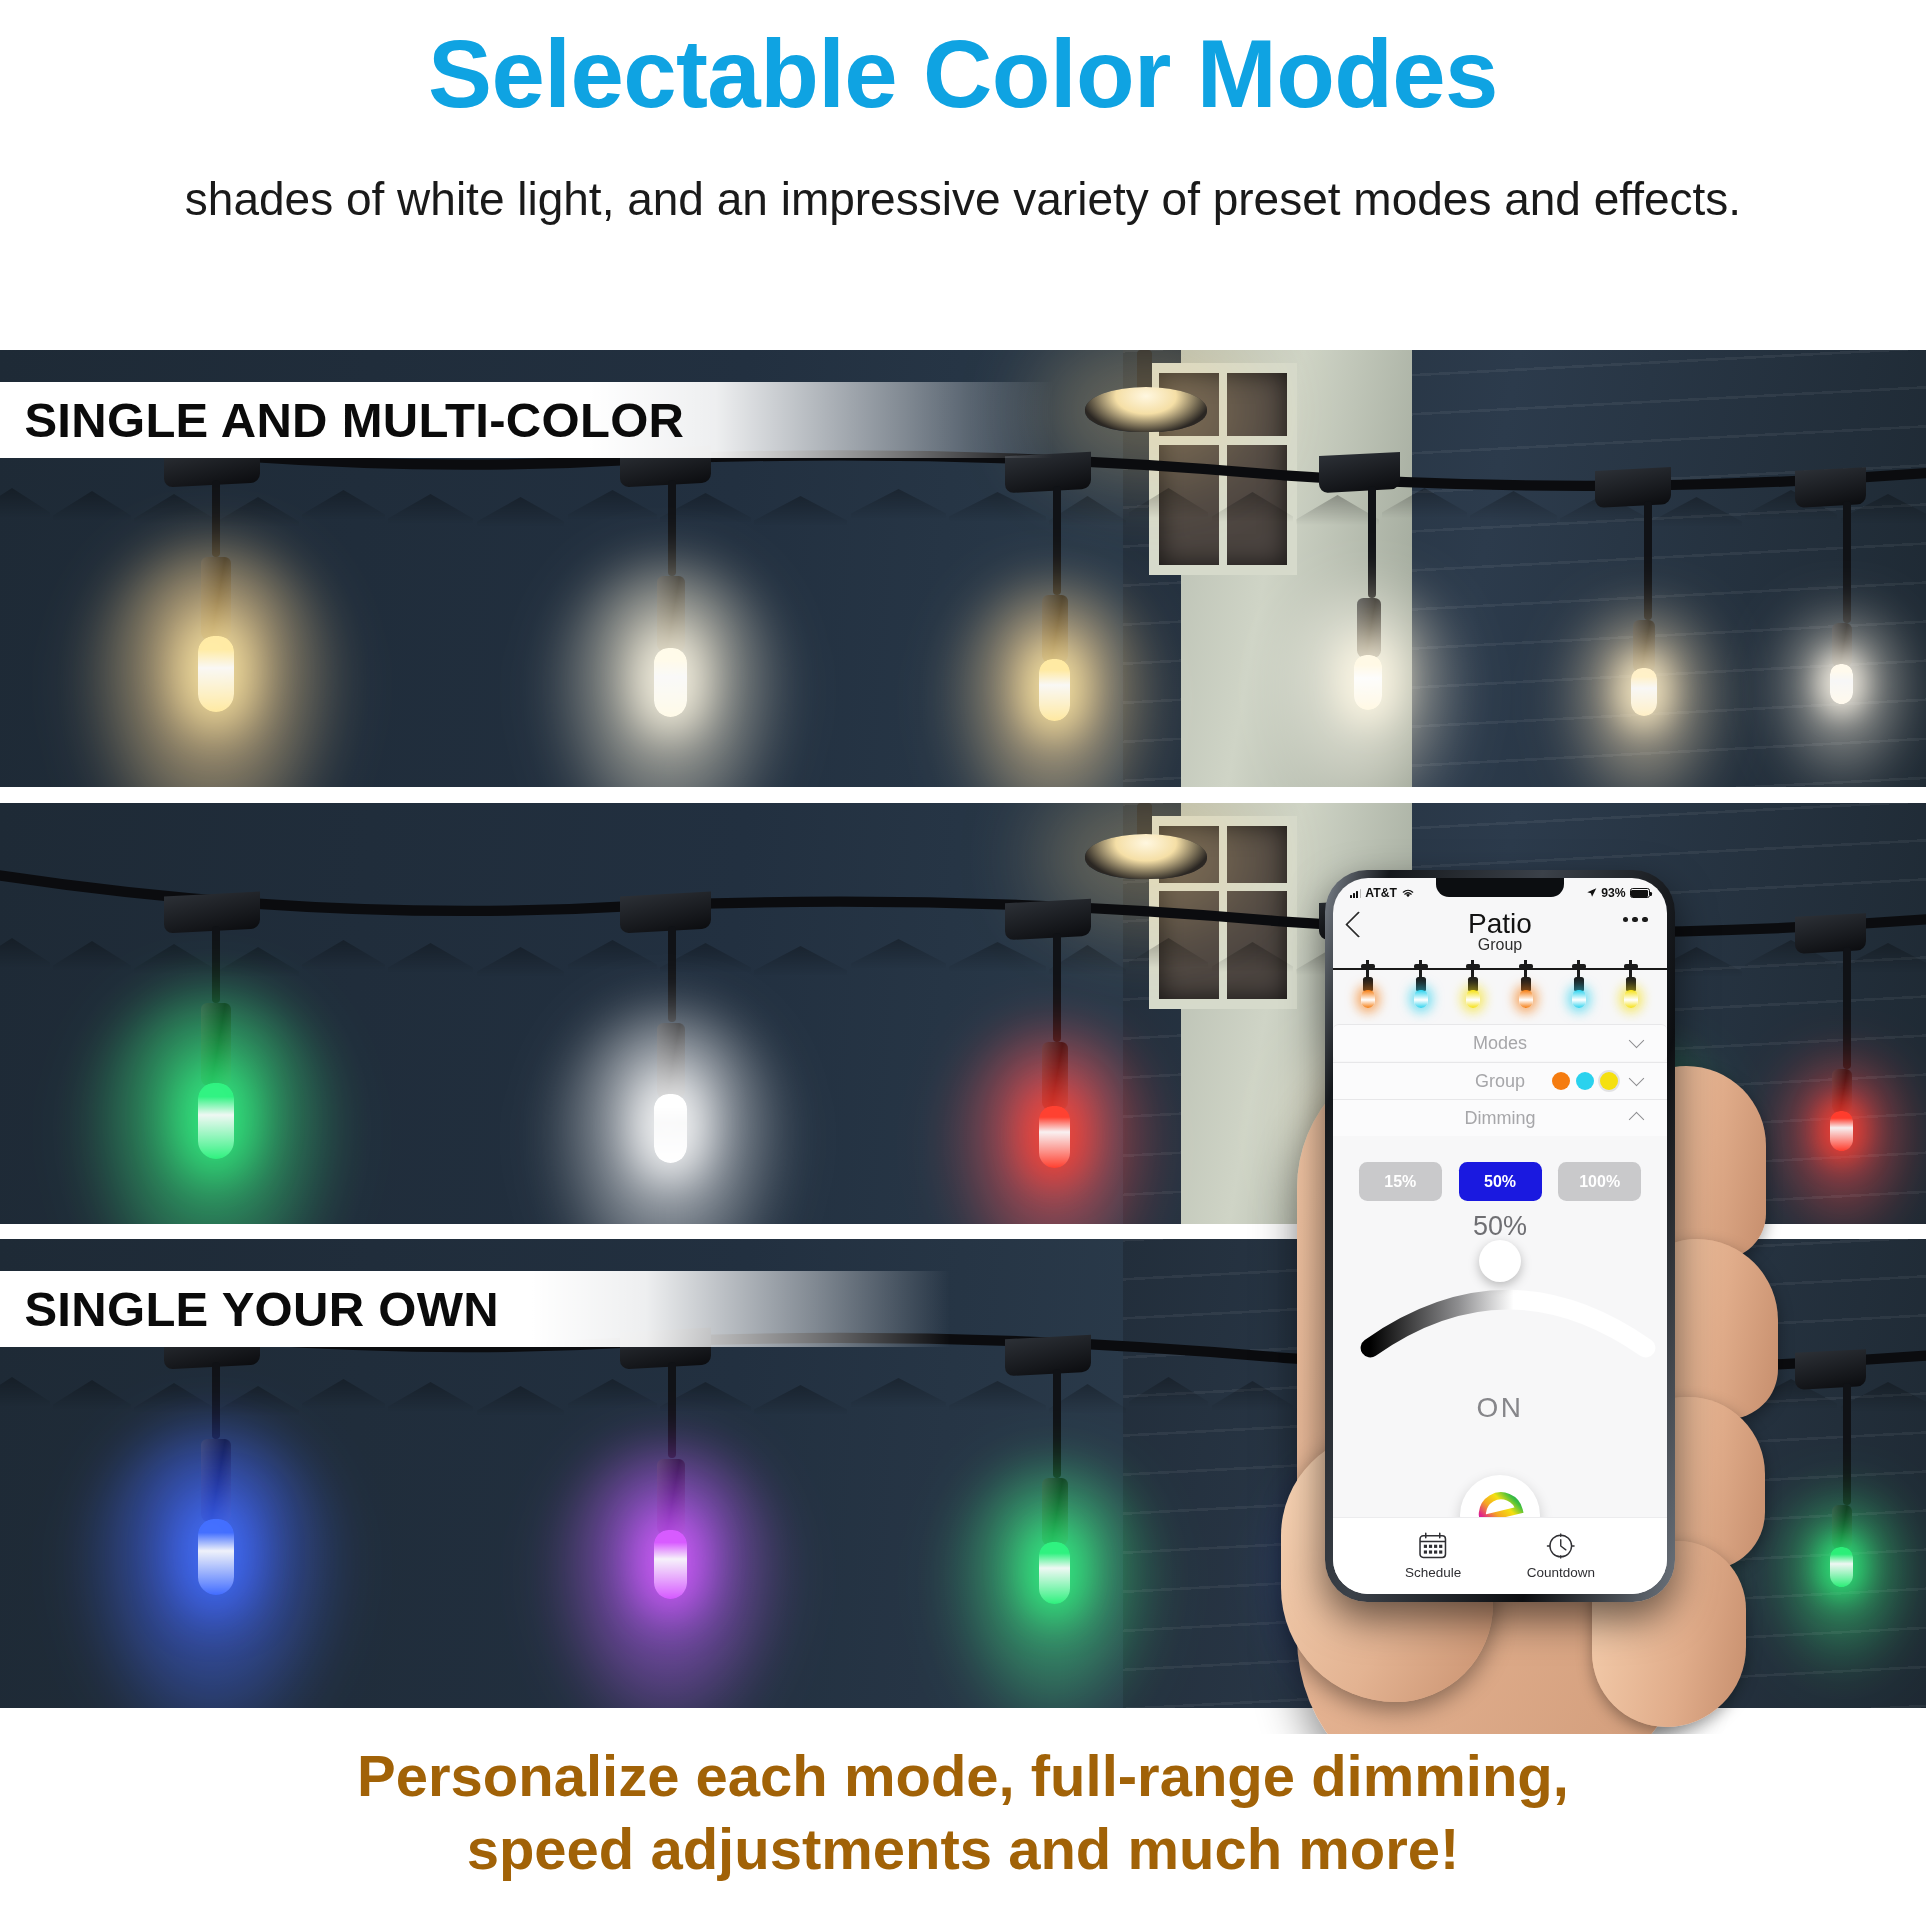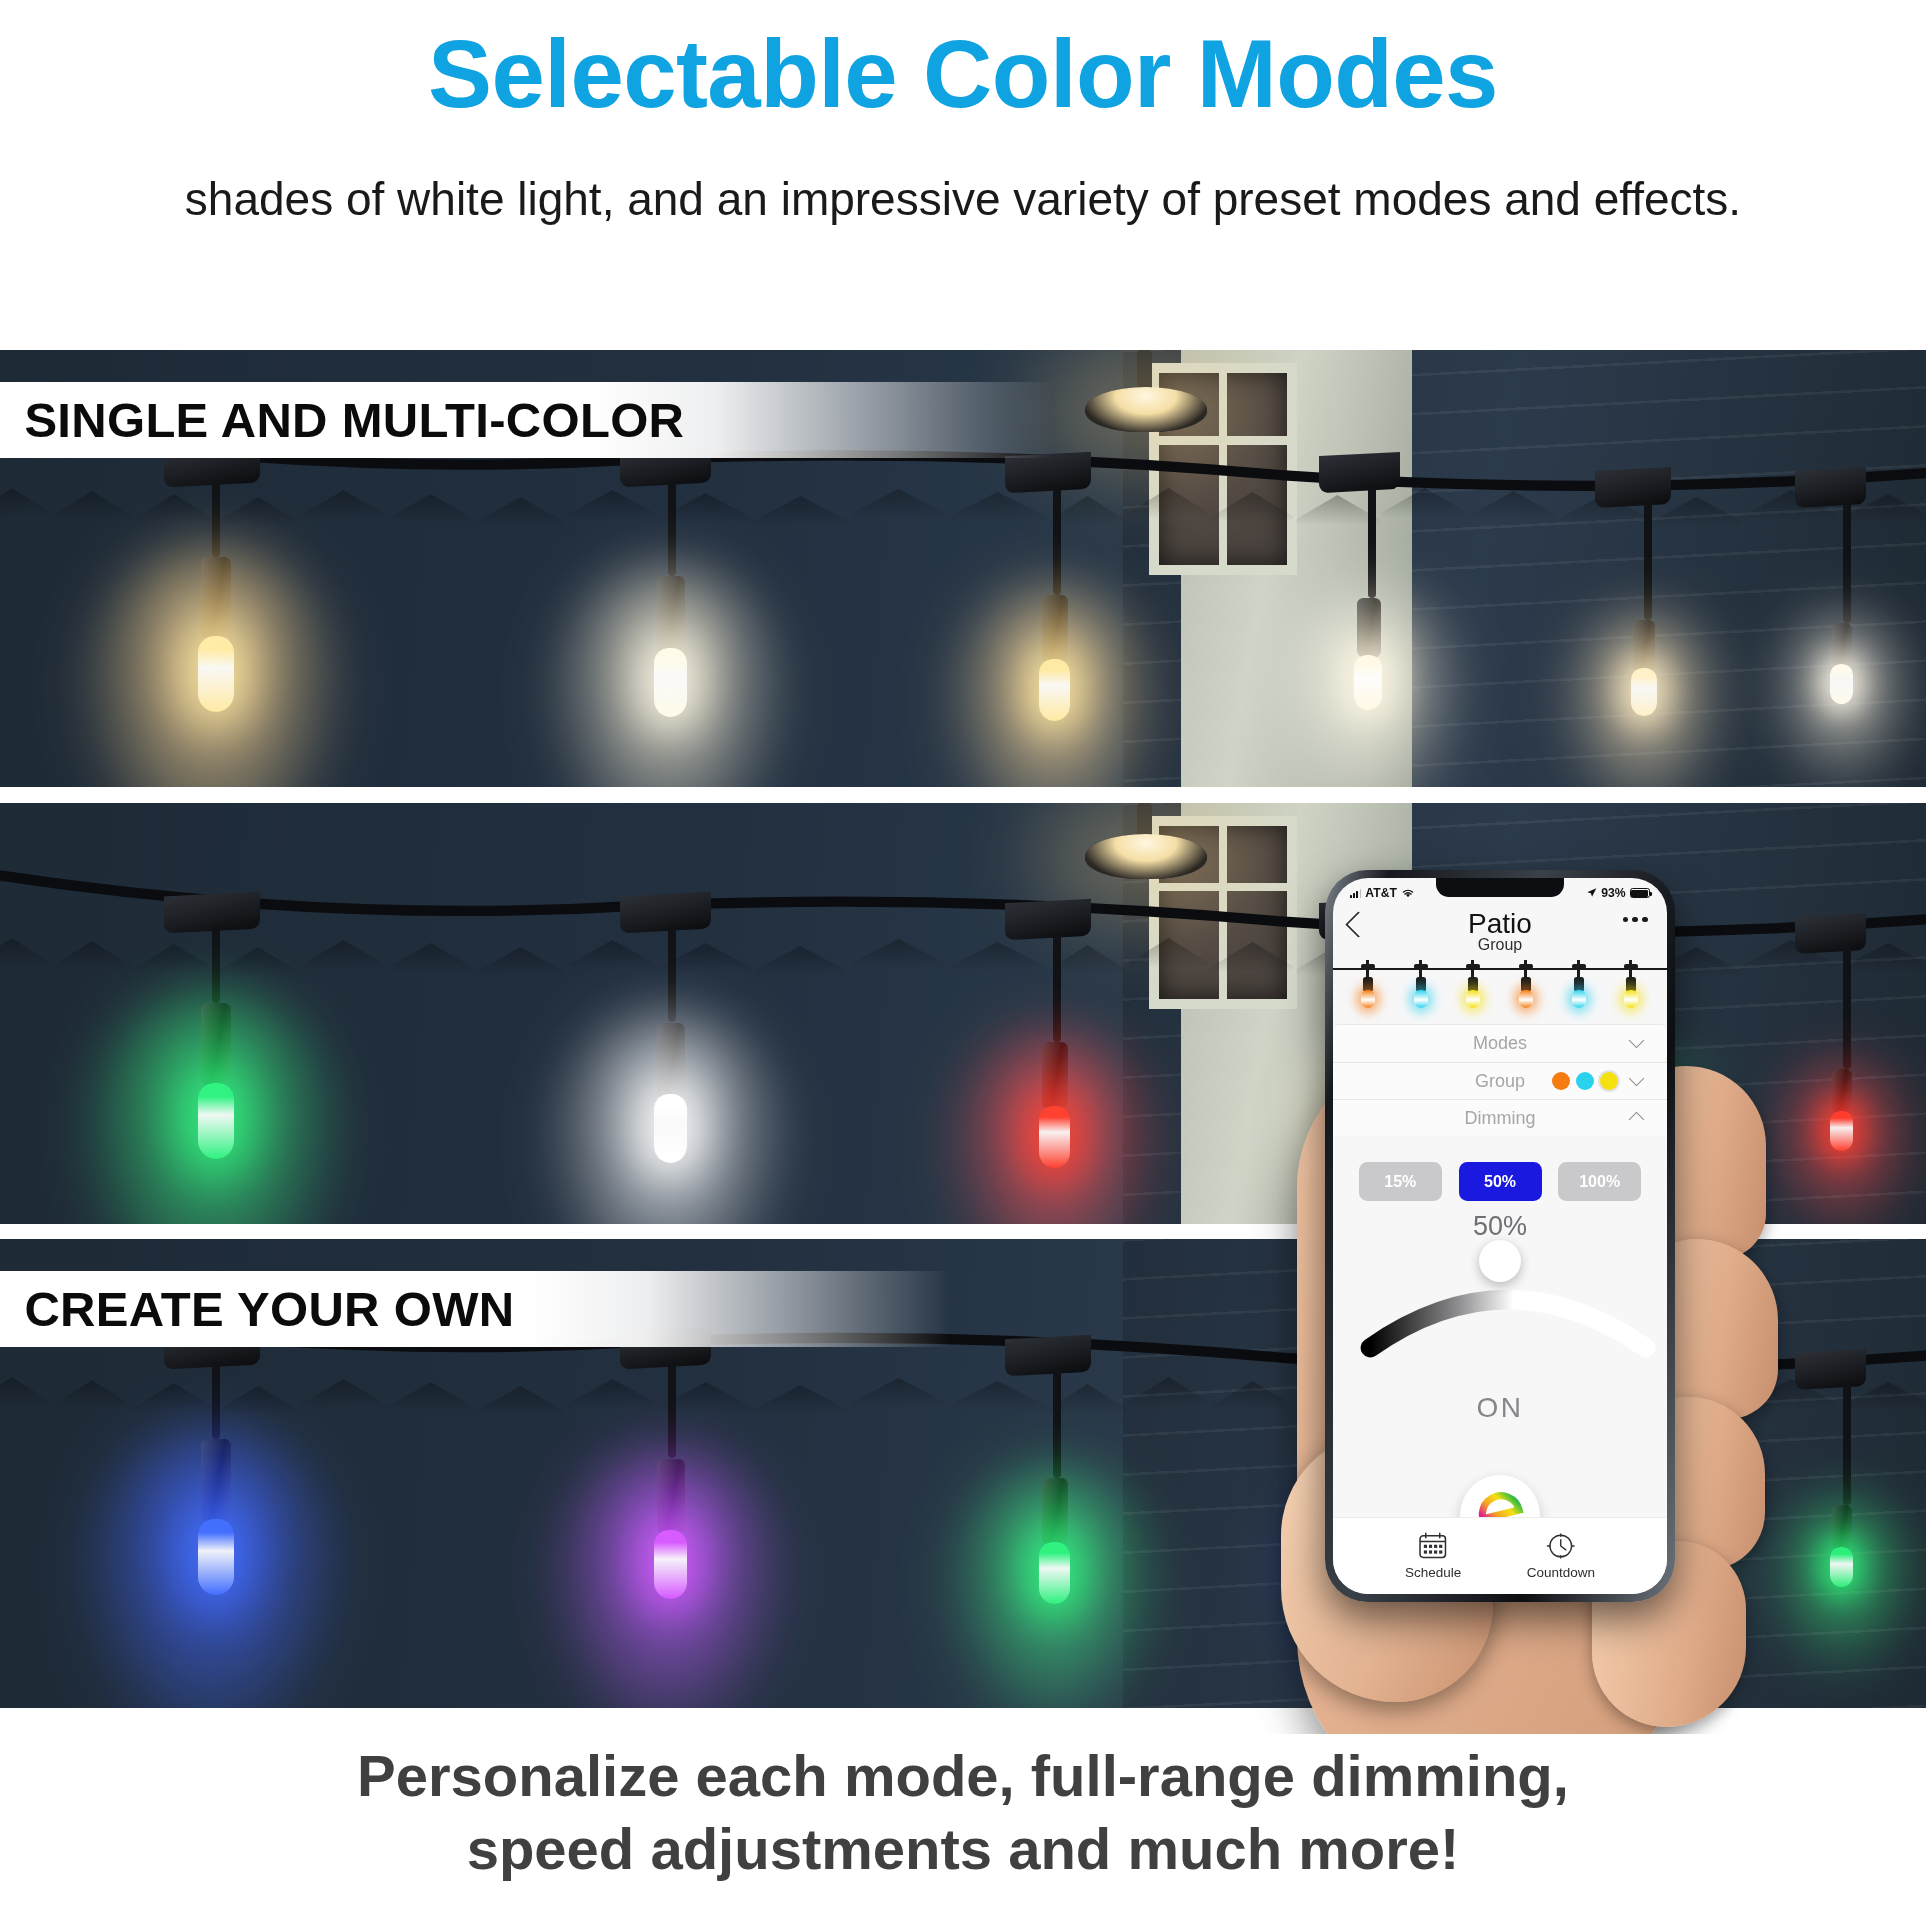--- a/index.html
+++ b/index.html
@@ -191,21 +191,21 @@
     background:#fff;box-shadow:0 5.1px 14px rgba(0,0,0,.18);display:flex;align-items:center;justify-content:center;}
 
   .tabbar{position:absolute;bottom:0;left:0;width:100%;height:77px;background:#fff;border-top:0.6px solid #ececee;
     display:flex;align-items:center;justify-content:space-around;padding:0 39px;}
   .tab{display:flex;flex-direction:column;align-items:center;gap:5.1px;}
   .tab span{font-size:13.5px;color:#2f2f33;}
 
   
   #footer{position:absolute;left:0;top:1734px;width:1926px;height:193px;background:#fff;}
   #footer-text{position:absolute;left:50%;transform:translateX(-50%);top:6.4px;width:1541px;
-    text-align:center;font-size:58px;font-weight:700;line-height:1.25;color:#404040;}
+    text-align:center;font-size:58px;font-weight:700;line-height:1.25;color:#a16207;}
 </style>
 </head>
 <body>
 
 <div id="header">
   <div id="page-title">Selectable Color Modes</div>
   <div id="subtitle">
     <div>shades of white light, and an impressive variety of preset modes and effects.</div>
   </div>
 </div>
@@ -411,21 +411,21 @@
         <div class="bulb" style="left: 1631px; top: 312px; width: 26px; height: 48px; background: linear-gradient(rgb(30, 224, 90) 0%, rgb(30, 224, 90) 18%, rgba(255, 255, 255, 0.92) 42%, rgb(30, 224, 90) 100%); box-shadow: rgba(30, 224, 90, 0.8) 0px 0px 29.5px 11.6px;"></div>
         <div class="glowspot" style="left: 1560px; top: 257px; width: 167px; height: 209px; background: radial-gradient(at 50% 35%, rgba(30, 224, 90, 0.867) 0%, rgba(30, 224, 90, 0.4) 40%, rgba(0, 0, 0, 0) 72%); mix-blend-mode: screen;"></div>
         <div class="hanger" style="left: 1795px; top: 112px; width: 71px;"></div>
         <div class="drop" style="left: 1843px; top: 144px; height: 122px;"></div>
         <div class="socket" style="left: 1832px; top: 266px; height: 45px; width: 20px;"></div>
         <div class="bulb" style="left: 1830px; top: 308px; width: 23px; height: 40px; background: linear-gradient(rgb(30, 224, 90) 0%, rgb(30, 224, 90) 18%, rgba(255, 255, 255, 0.92) 42%, rgb(30, 224, 90) 100%); box-shadow: rgba(30, 224, 90, 0.8) 0px 0px 26px 10.3px;"></div>
         <div class="glowspot" style="left: 1772px; top: 262px; width: 141px; height: 177px; background: radial-gradient(at 50% 35%, rgba(30, 224, 90, 0.867) 0%, rgba(30, 224, 90, 0.4) 40%, rgba(0, 0, 0, 0) 72%); mix-blend-mode: screen;"></div>
       </div>
   </div>
   <div class="banner" style="top:32px;width:950px;">
-    <span>CREATE YOUR OWN</span>
+    <span>SINGLE YOUR OWN</span>
   </div>
 </div>
 
 <div id="handwrap">
   <div class="palm"></div>
   <div class="finger" style="left:360px;top:212px;width:148px;height:193px;border-radius:77px 90px 51px 51px;"></div>
   <div class="finger" style="left:369px;top:385px;width:151px;height:180px;border-radius:71px 83px 51px 51px;"></div>
   <div class="finger" style="left:363px;top:543px;width:144px;height:173px;border-radius:64px 77px 58px 58px;"></div>
   <div class="finger" style="left:334px;top:687px;width:154px;height:186px;border-radius:58px 71px 83px 77px;"></div>
   <div class="thumb"></div>

